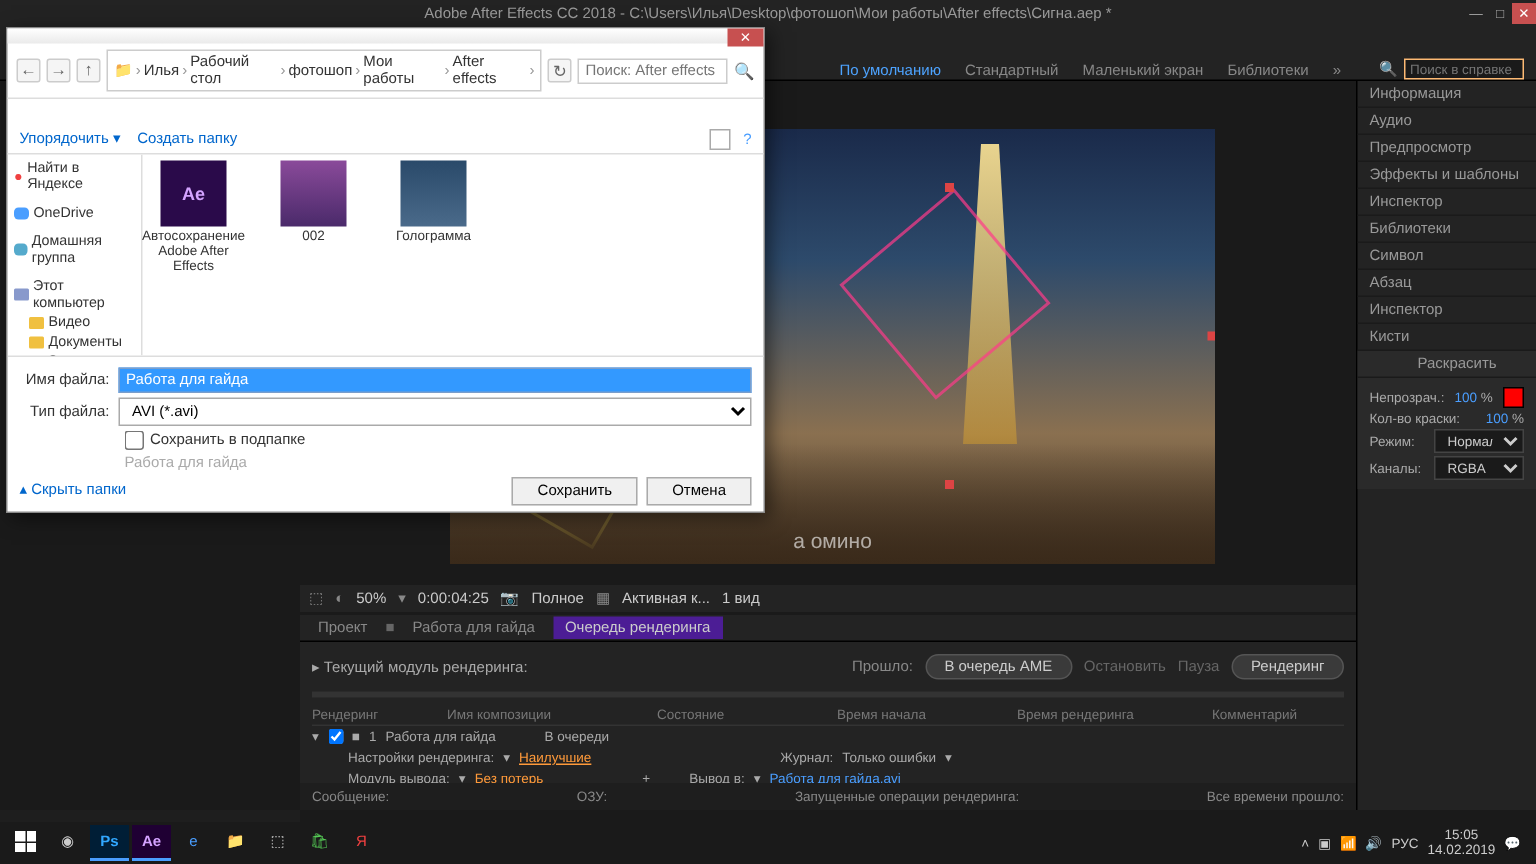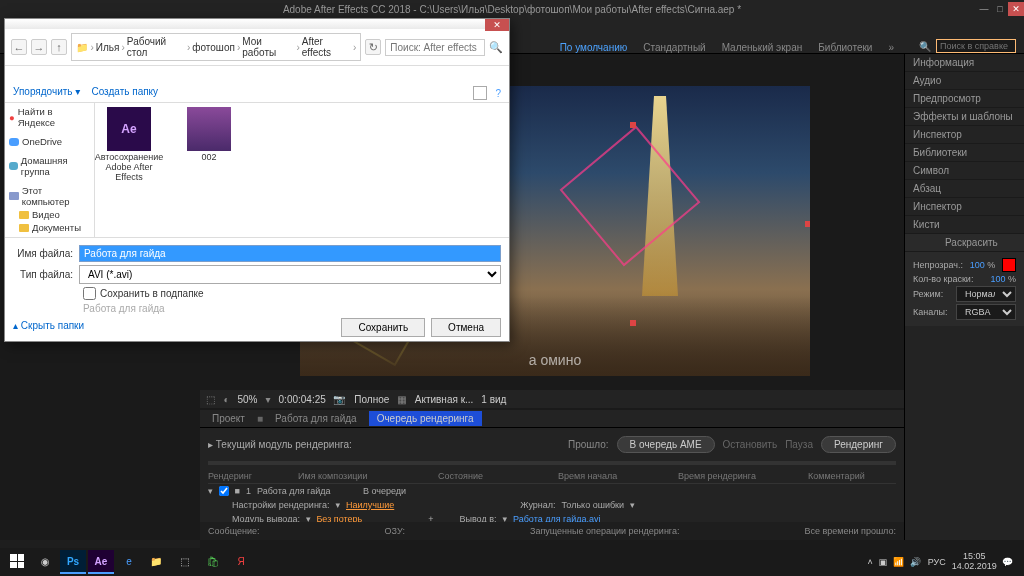--- a/index.html
+++ b/index.html
@@ -51,21 +51,21 @@
 .watermark { position: absolute; bottom: 8px; left: 50%; transform: translateX(-50%); color: #fff; font-size: 14px; opacity: 0.6; }
 
 
 .viewer-toolbar { position: absolute; left: 200px; right: 0; top: 336px; height: 18px; background: #232323; display: flex; align-items: center; gap: 8px; padding: 0 6px; color: #888; font-size: 10px; }
 .viewer-toolbar .v { color: #ccc; }
 
 
 .bottom-panel { position: absolute; left: 200px; right: 0; top: 356px; bottom: 0; background: #232323; }
 .panel-tabs { display: flex; gap: 4px; height: 18px; border-bottom: 1px solid #000; align-items: center; padding: 0 4px; }
 .panel-tab { padding: 2px 8px; color: #888; font-size: 10px; cursor: pointer; }
-.panel-tab.active { background: #1d4ed8; color: #ccc; }
+.panel-tab.active { background: #4c1d95; color: #ccc; }
 
 .render-section { padding: 4px 8px; }
 .render-header { display: flex; justify-content: space-between; align-items: center; padding: 4px 0; }
 .render-header .title { color: #aaa; font-size: 10px; }
 .render-btn { background: #3a3a3a; border: 1px solid #555; color: #ccc; padding: 2px 12px; border-radius: 10px; font-size: 10px; }
 .progress-bar { height: 4px; background: #333; margin: 4px 0; }
 .render-cols { display: flex; gap: 40px; color: #777; font-size: 9px; padding: 2px 0; border-bottom: 1px solid #333; }
 .render-row { display: flex; align-items: center; gap: 6px; color: #aaa; font-size: 9px; padding: 2px 0; }
 .tiny-check { width: 10px; height: 10px; }
 .link-blue { color: #4a9eff; cursor: pointer; }
@@ -383,20 +383,24 @@
     </div>
     <div class="dlg-files">
       <div class="file-item">
         <div class="file-thumb">Ae</div>
         <div class="file-label">Автосохранение Adobe After Effects</div>
       </div>
       <div class="file-item">
         <div class="file-thumb img1"></div>
         <div class="file-label">002</div>
       </div>
+      <div class="file-item">
+        <div class="file-thumb img2"></div>
+        <div class="file-label">Голограмма</div>
+      </div>
     </div>
   </div>
   <div class="dlg-footer">
     <div class="dlg-field">
       <label>Имя файла:</label>
       <input class="dlg-input selected" value="Работа для гайда" style="">
     </div>
     <div class="dlg-field">
       <label>Тип файла:</label>
       <select class="dlg-select"><option>AVI (*.avi)</option></select>

